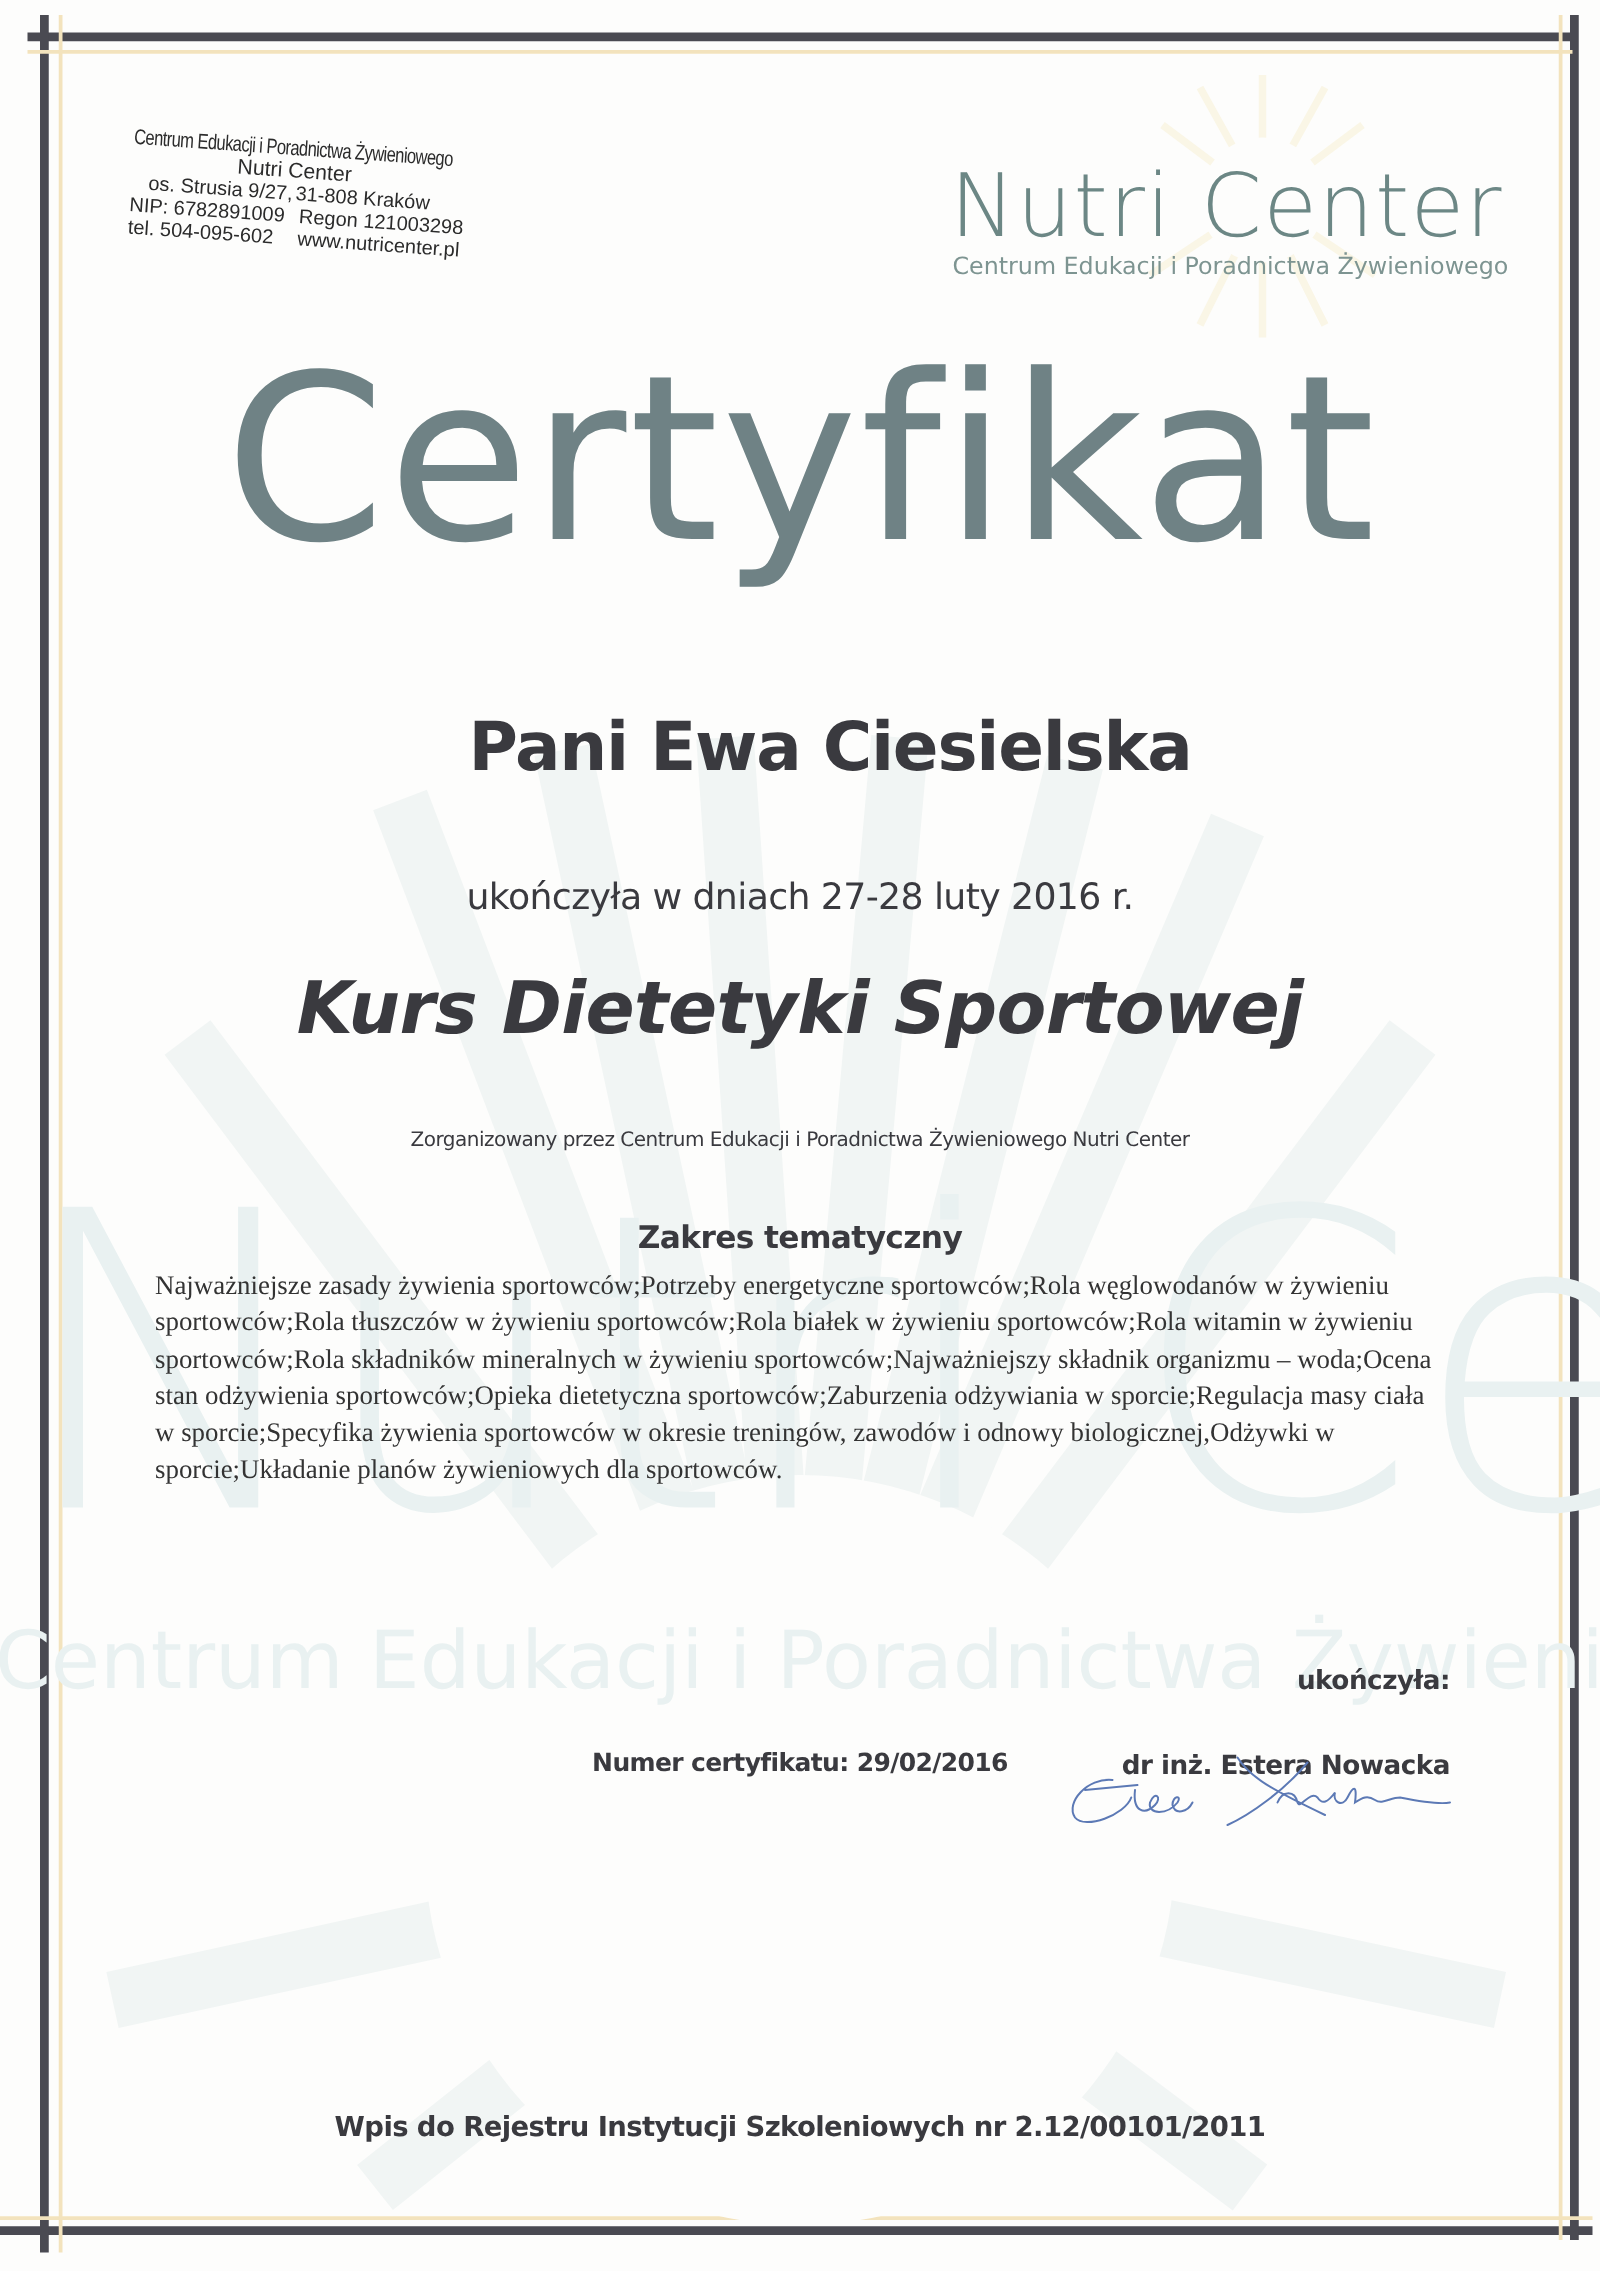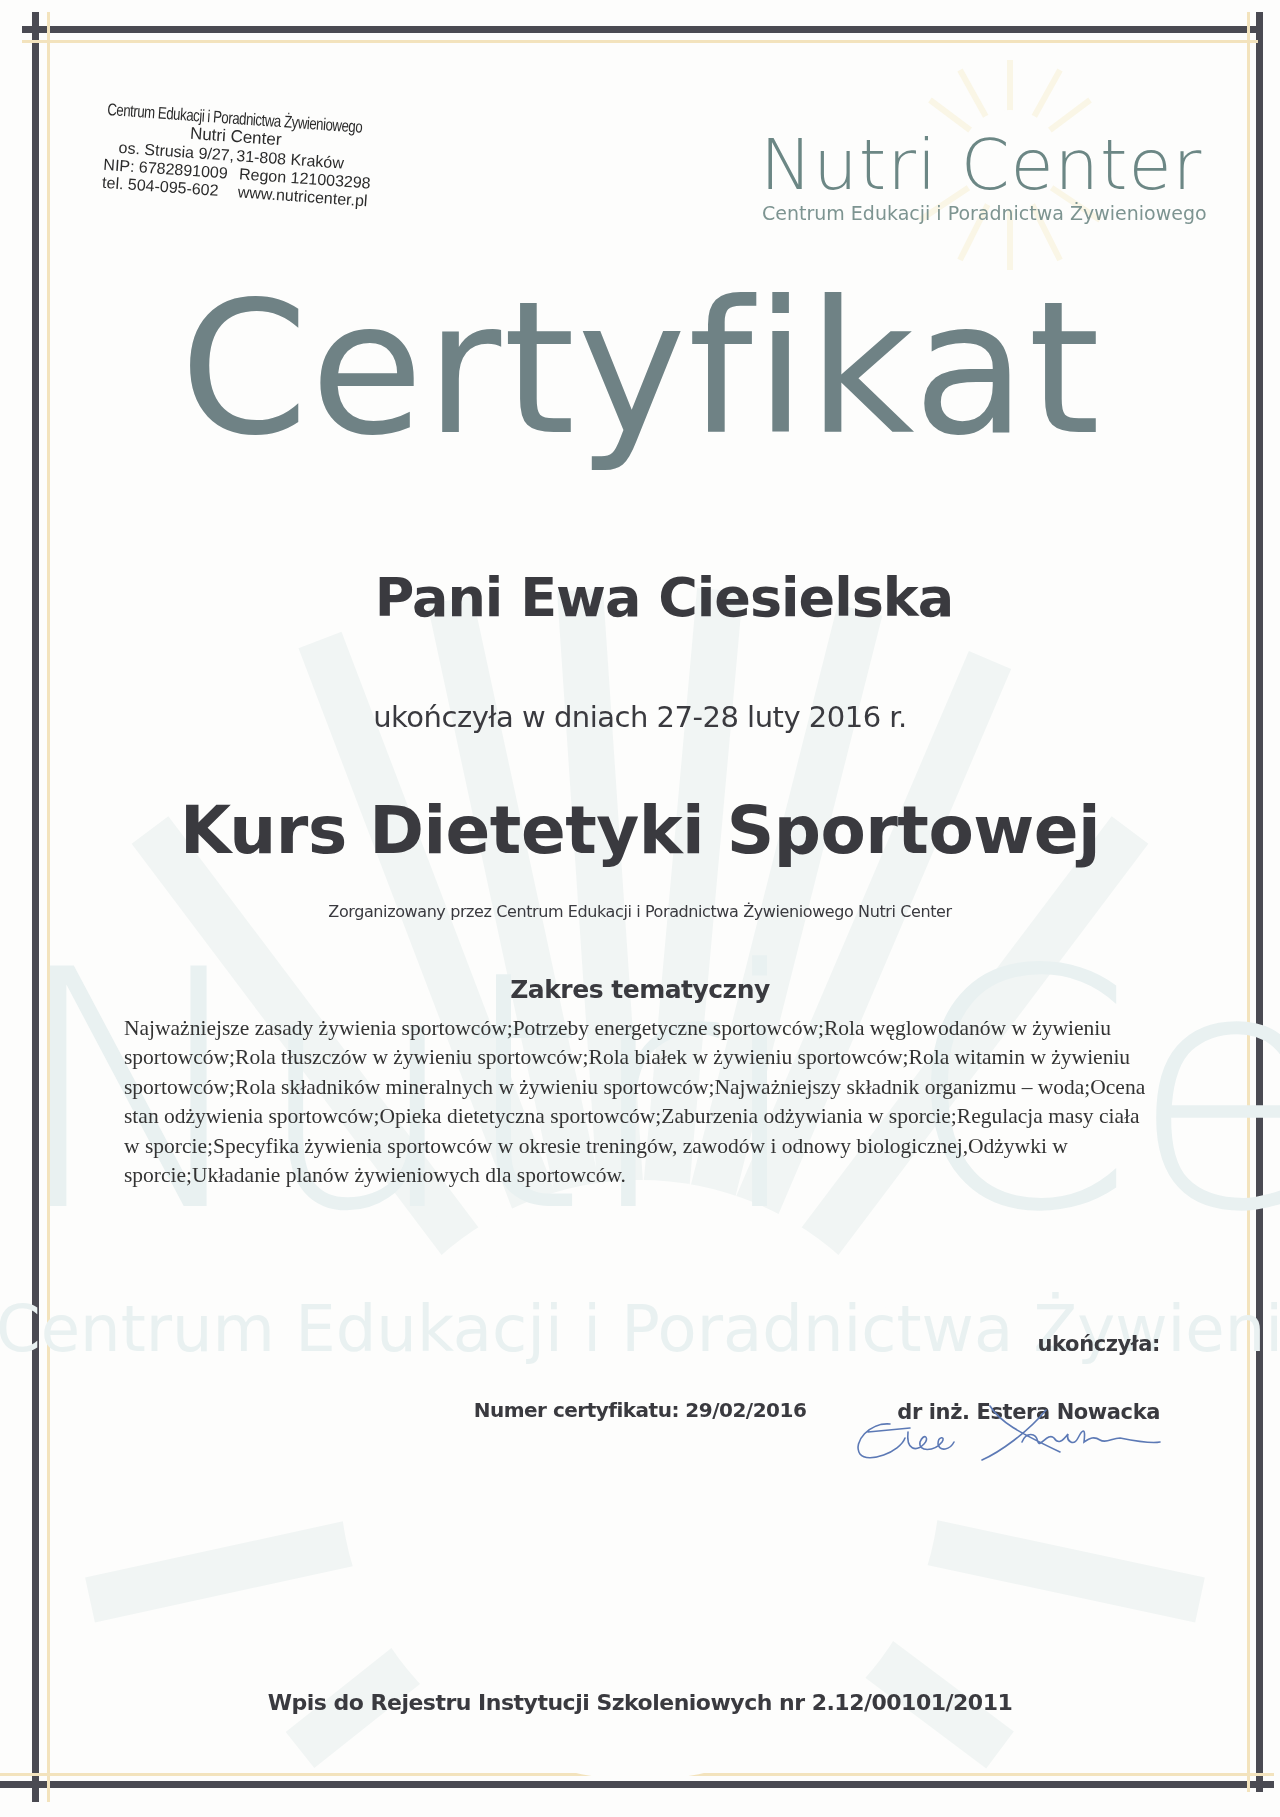--- a/index.html
+++ b/index.html
@@ -34,21 +34,21 @@
   .logo .name { font-size:70px; font-weight:300; letter-spacing:1px; line-height:70px; }
   .logo .tag { font-size:19px; color:#7d9491; margin-left:2px; margin-top:2px; white-space:nowrap; }
 
   .title {
     position:absolute; left:1px; width:1280px; top:268px; text-align:center;
     font-size:184px; color:#6f8285; letter-spacing:2px; z-index:2; line-height:200px;
   }
   .center { position:absolute; left:0; width:1280px; text-align:center; z-index:2; color:#3a3a3f; }
   .name-line { top:566px; font-size:54px; font-weight:bold; letter-spacing:-1px;margin-left:24px; }
   .date-line { top:700px; font-size:29px; letter-spacing:-0.5px;text-align:center; }
-  .course { top:792px; font-size:66px; font-weight:bold; letter-spacing:-0.5px; }
+  .course { top:772px; font-size:58px; font-weight:bold; font-style:italic; letter-spacing:-0.5px; }
   .org { top:902px; font-size:16px; letter-spacing:-0.4px; }
   .scope-h { top:975px; font-size:25px; font-weight:bold; letter-spacing:-0.5px; }
   .scope {
     position:absolute; left:124px; width:1030px; top:1014px; 
     font-family:"Liberation Serif", serif; font-size:21.5px; line-height:29.4px;
     color:#333; z-index:2;
   }
   .cert-no { top:1362px; font-size:20px; font-weight:bold; letter-spacing:-0.5px;margin-top:36px; }
   .lect { position:absolute; right:120px; text-align:right; z-index:2; color:#3a3a3f; font-weight:bold; font-size:21px; letter-spacing:-0.4px; }
   .lect-role { top:1332px; }

